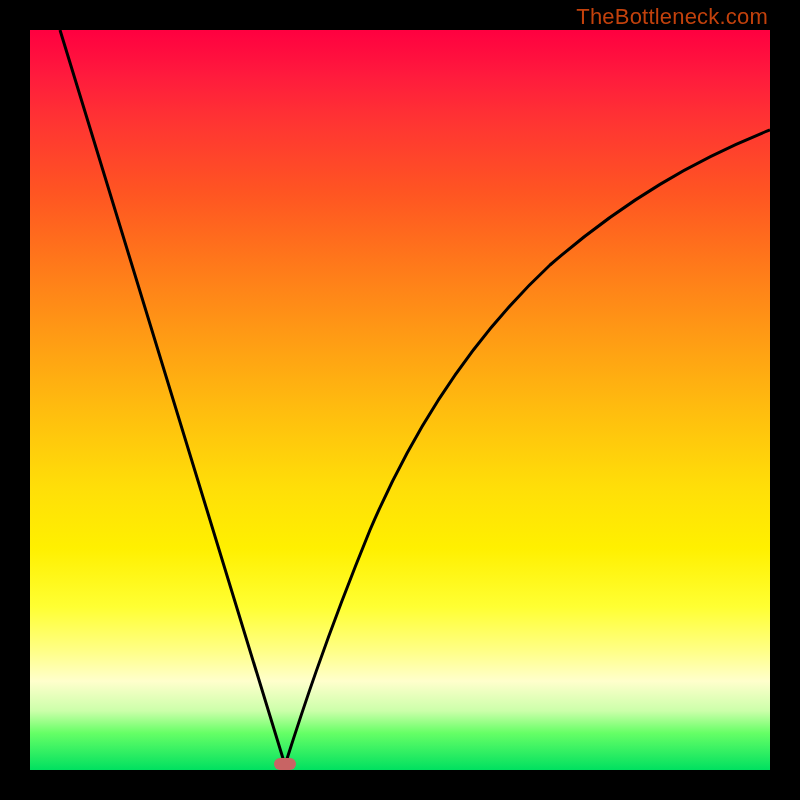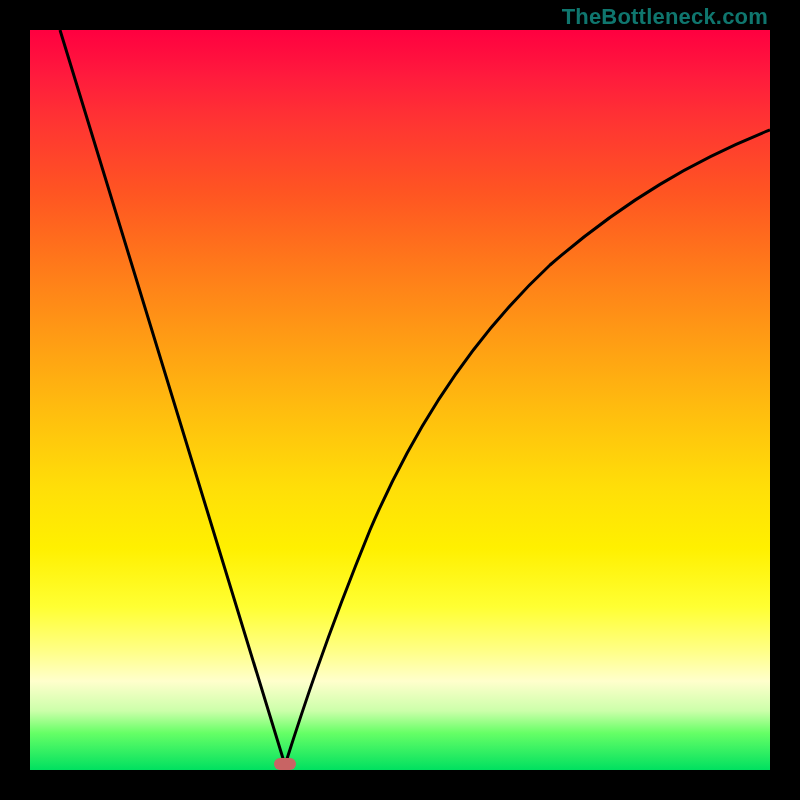--- a/index.html
+++ b/index.html
@@ -32,23 +32,23 @@
       #ffffcc 88%,
       #ccffaa 92%,
       #66ff66 95%,
       #00e060 100%
     );
   }
   .watermark {
     position: absolute;
     top: 4px;
     right: 32px;
-    color: #0f766e;
+    color: #c2410c;
     font-size: 22px;
-    font-weight: 700;
+    font-weight: 400;
     letter-spacing: 0.2px;
   }
   svg.curve {
     position: absolute;
     left: 30px;
     top: 30px;
     width: 740px;
     height: 740px;
   }
   .marker {

